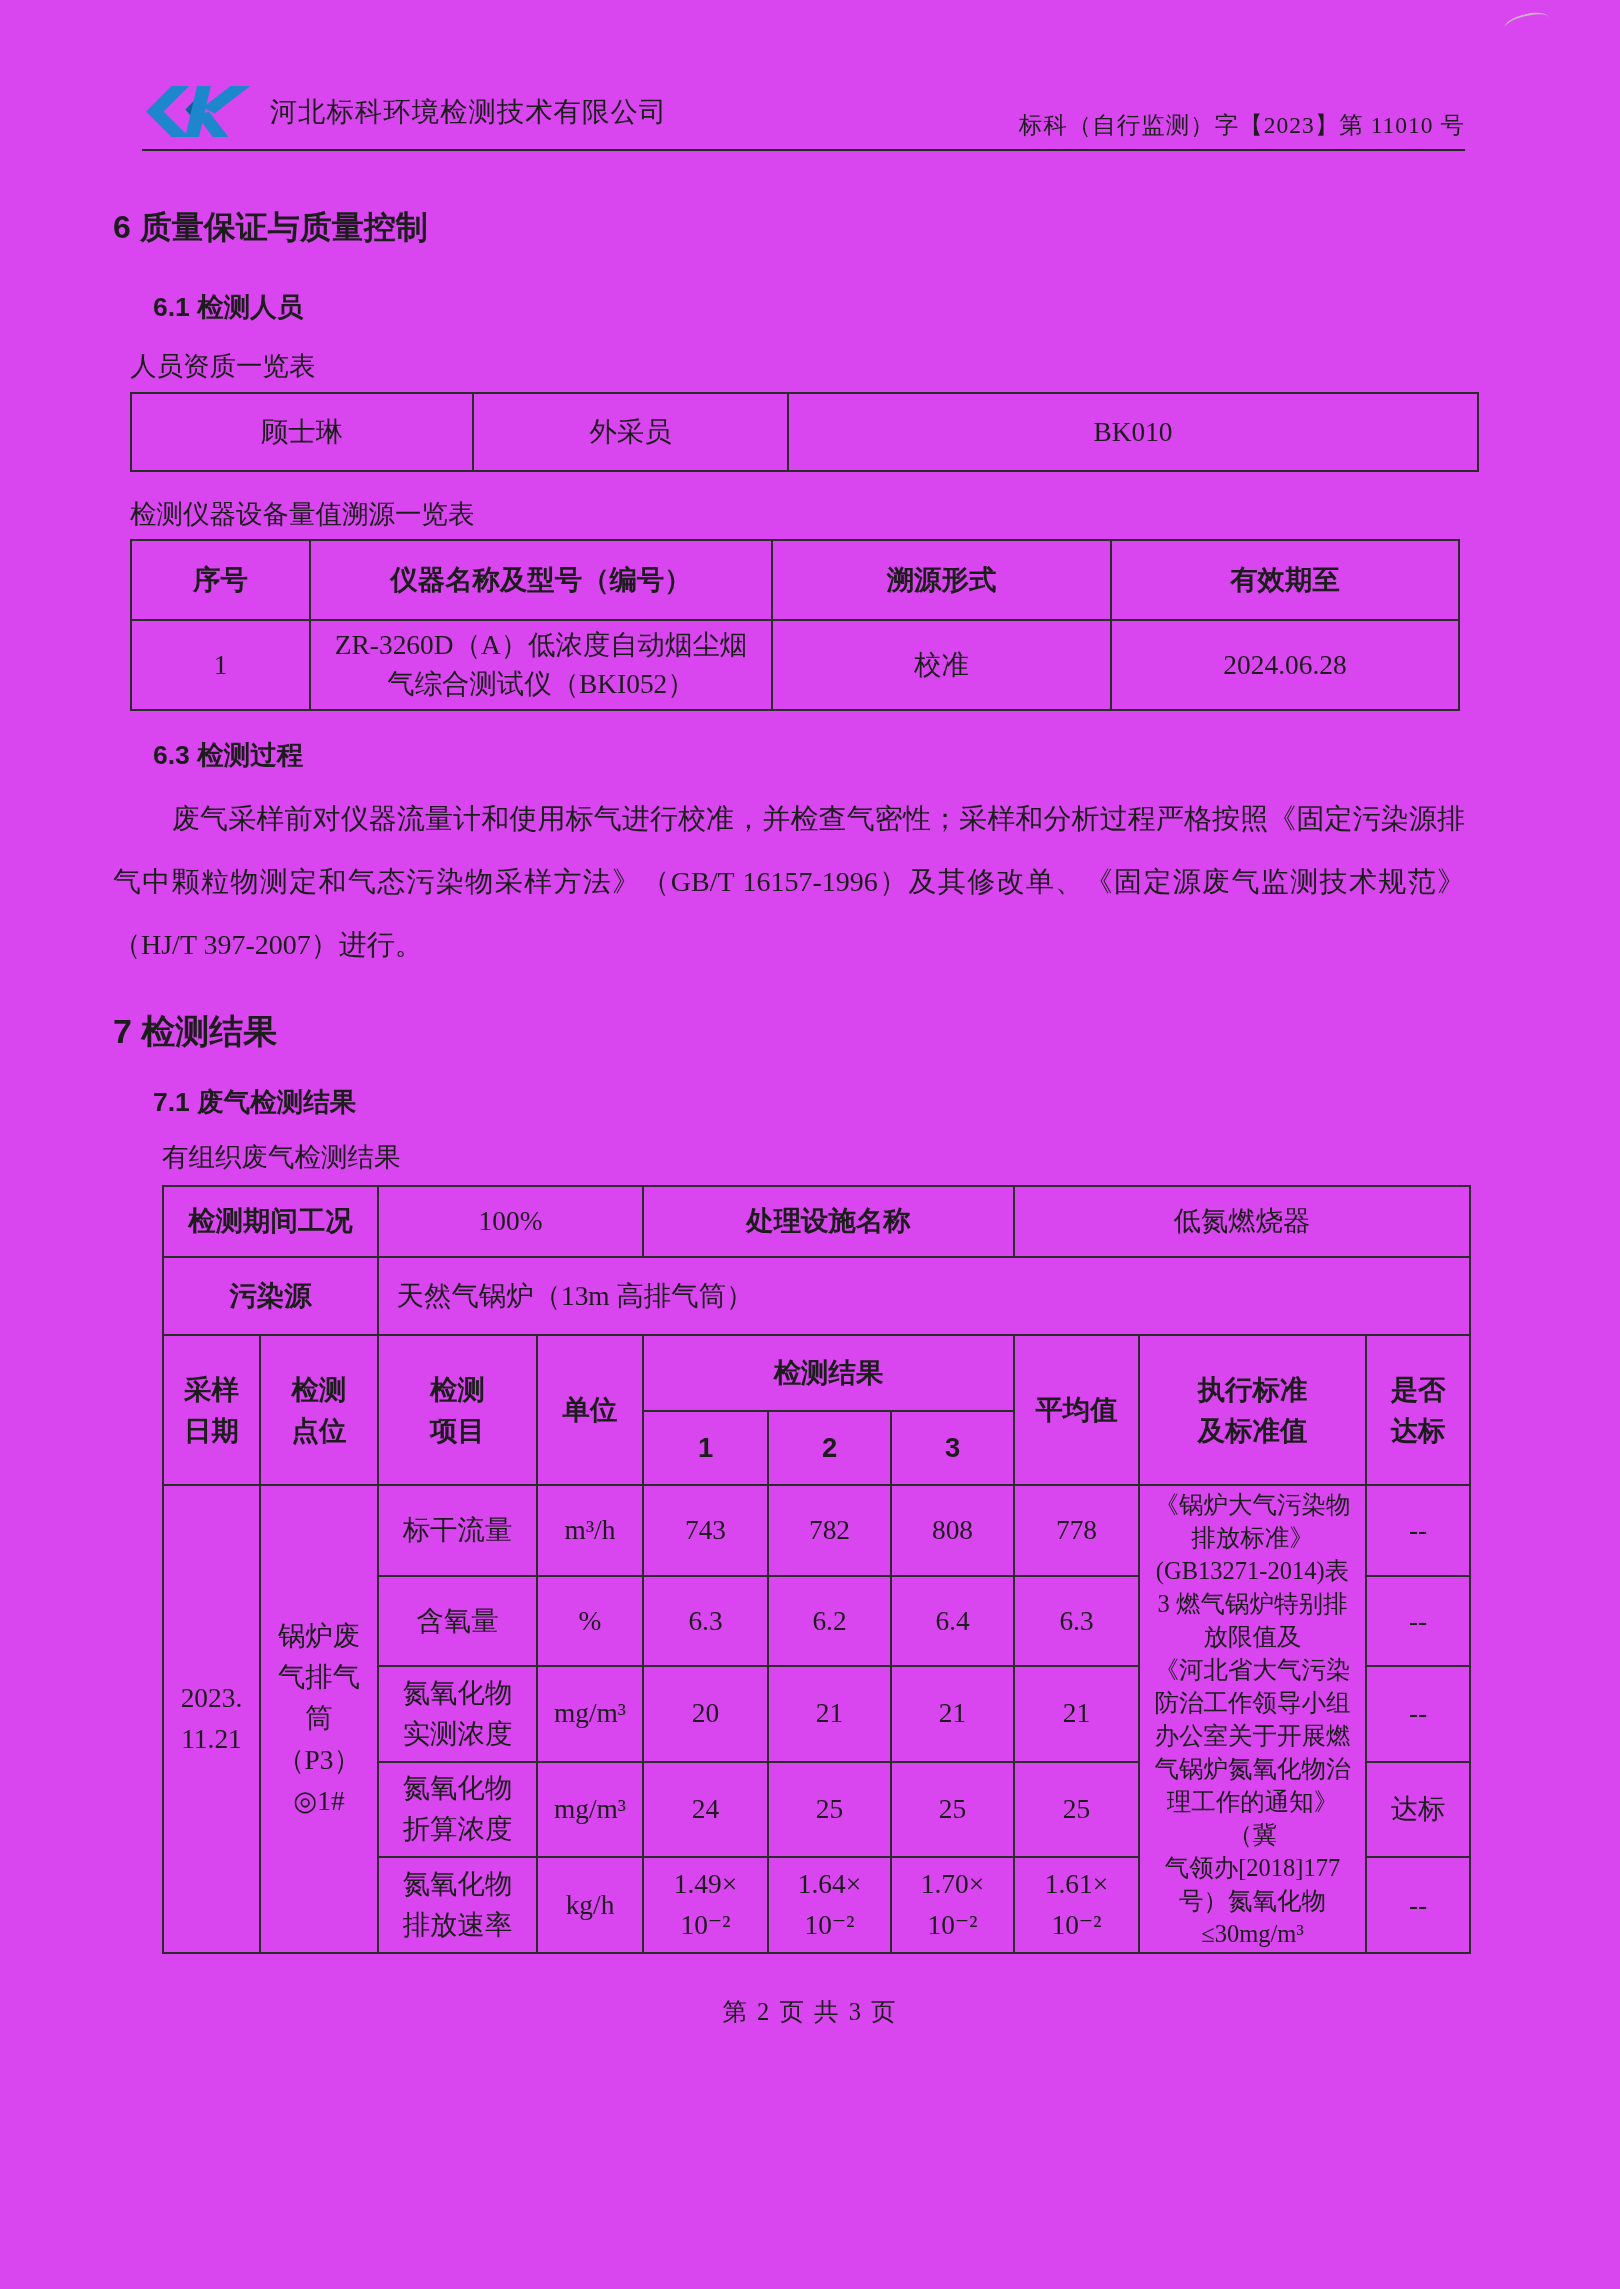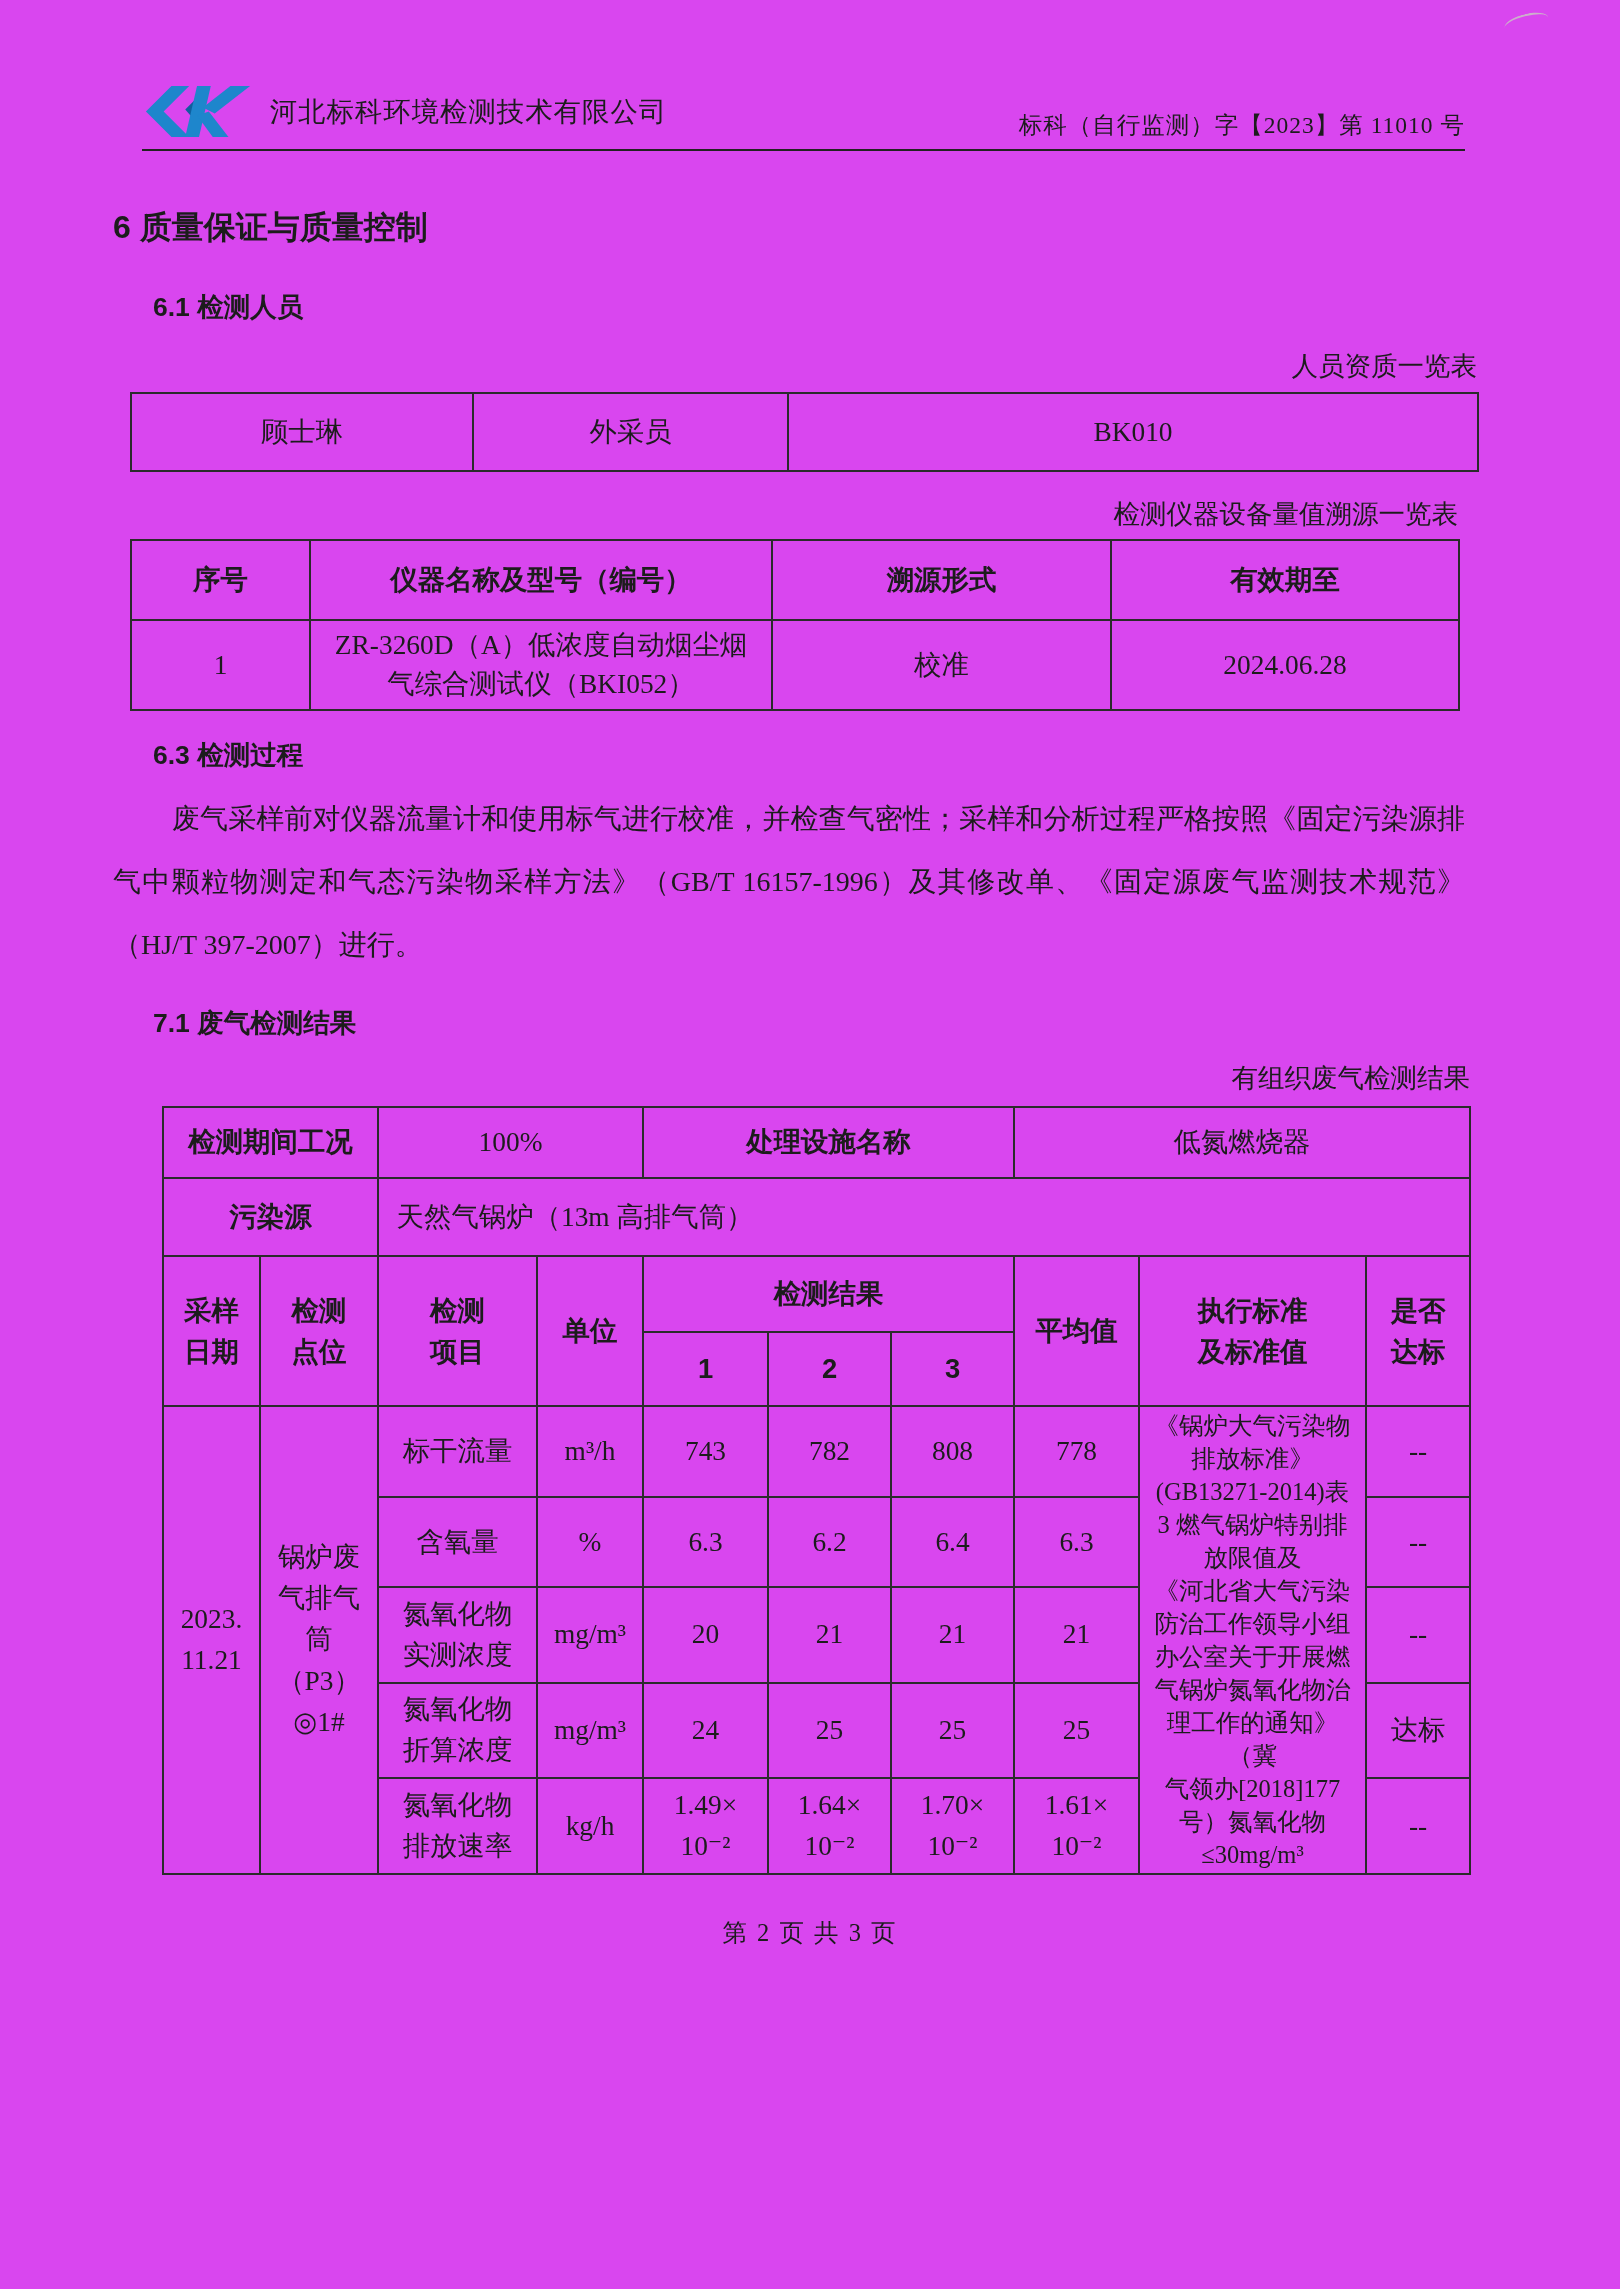--- a/index.html
+++ b/index.html
@@ -25,21 +25,21 @@
   .h-main{
     font-family:"Liberation Sans","DejaVu Sans",sans-serif;font-weight:bold;
     font-size:32px;margin:55px 0 0 113px;
   }
   .h-main.s7{font-size:34px;margin-top:33px;}
   .h-sub{
     font-family:"Liberation Sans","DejaVu Sans",sans-serif;font-weight:bold;
     font-size:26.5px;margin:39px 0 0 153px;
   }
   
-  .cap{font-size:26.5px;text-align:right;margin-top:23.5px;}
+  .cap{font-size:26.5px;text-align:left;margin-top:23.5px;}
   .cap1{width:1347px;margin-left:130px;}
   .cap2{width:1328px;margin-left:130px;}
   .cap3{width:1308px;margin-left:162px;margin-top:19.6px;}
   
   table{border-collapse:collapse;table-layout:fixed;margin-top:7.8px;}
   table,td{border:2px solid #2b2b2b;}
   table{border-width:2.9px;}
   td{
     text-align:center;vertical-align:middle;font-size:27.4px;
     padding:3.9px 5.9px;box-sizing:border-box;overflow:hidden;
@@ -127,20 +127,21 @@
 气综合测试仪（BKI052）</td>
       <td>校准</td>
       <td>2024.06.28</td>
     </tr>
   </tbody>
     </table>
 
   <div class="h-sub" style="margin-top:25.5px;">6.3 检测过程</div>
   <p class="para">废气采样前对仪器流量计和使用标气进行校准，并检查气密性；采样和分析过程严格按照《固定污染源排气中颗粒物测定和气态污染物采样方法》（GB/T 16157-1996）及其修改单、《固定源废气监测技术规范》（HJ/T 397-2007）进行。</p>
 
+  <div class="h-main s7">7 检测结果</div>
   <div class="h-sub" style="margin-top:29px;">7.1 废气检测结果</div>
 
   <div class="cap cap3">有组织废气检测结果</div>
   <table class="t-results">
     <colgroup>
       <col style="width:97px">
         <col style="width:118px">
         <col style="width:159px">
         <col style="width:106px">
       <col style="width:125px">

